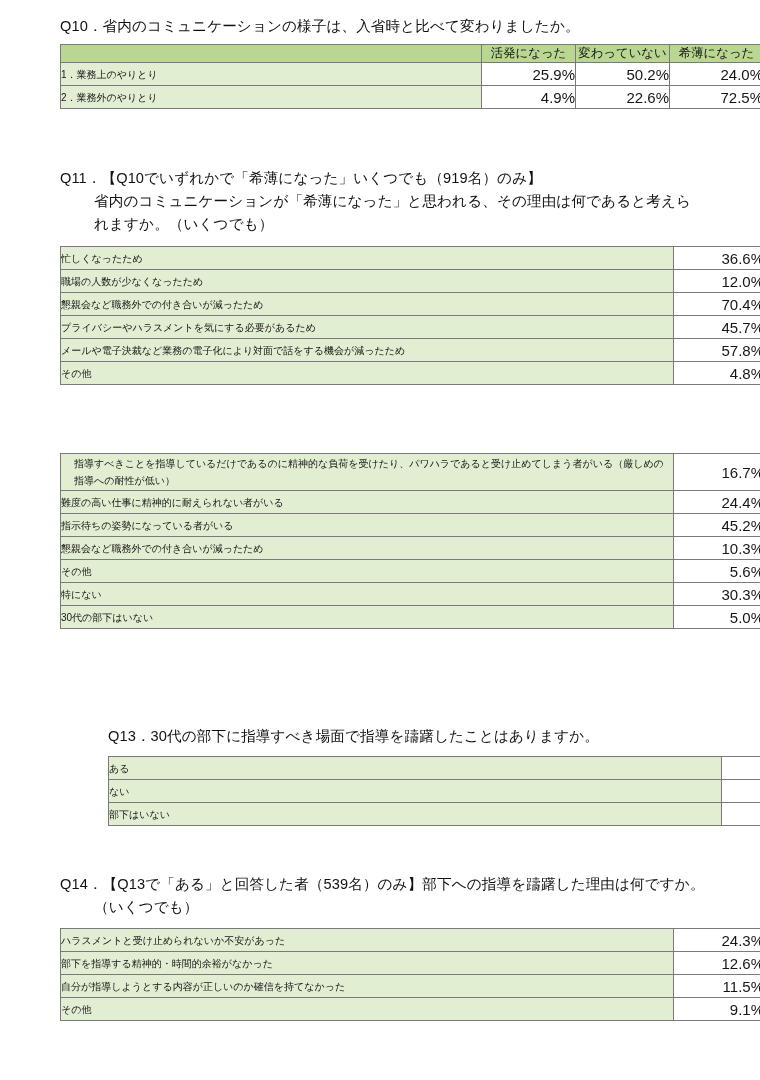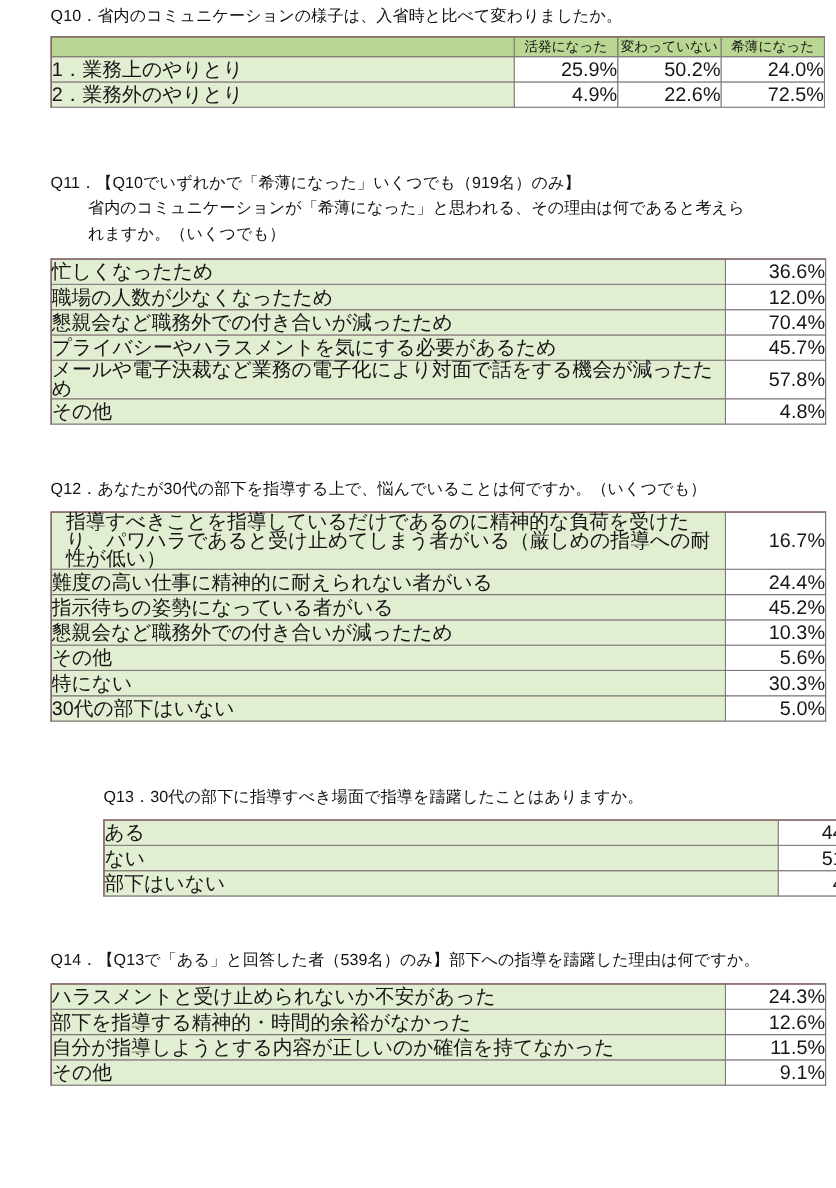--- a/index.html
+++ b/index.html
@@ -18,21 +18,21 @@
   .page {
     position: relative;
     width: 760px;
     height: 1080px;
     overflow: hidden;
     box-sizing: border-box;
     padding: 0 12px 0 44px;
   }
 
   
-  .qblock { position: absolute; left: 46px; width: 700px; }
+  .qblock { position: absolute; left: 60px; width: 700px; margin-top: 11px; }
 
   .qhead {
     font-size: 14.6px;
     line-height: 23px;
     color: #111111;
     letter-spacing: 0.1px;
     white-space: pre-wrap;
     margin: 0 0 6px 0;
   }
   .qhead .cont { display: block; padding-left: 34px; }
@@ -45,30 +45,30 @@
     border: 1.5px solid #6f6f6f;
     background: #7f1d1d;
   }
   table.survey td, table.survey th {
     border: 1px solid #7a7a7a;
     padding: 0;
     vertical-align: middle;
   }
   .lbl {
     background: #e2eed2;
-    font-size: 18px;
+    font-size: 10px;
     line-height: 17px;
     color: #161616;
     padding: 4px 6px 4px 7px;
     text-align: left;
     font-weight: normal;
   }
   .val {
     background: #ffffff;
-    font-size: 18px;
+    font-size: 15px;
     color: #161616;
     text-align: right;
     padding: 4px 9px 4px 4px;
     white-space: nowrap;
   }
   .hdr {
     background: #b9d692;
     font-size: 12.4px;
     line-height: 17px;
     color: #141414;
@@ -155,21 +155,20 @@
           </tr>
         <tr class="datarow">
             <td class="lbl">その他</td>
             <td class="val">4.8%</td>
           </tr>
       </tbody>
     </table>
   </section>
 
   <section class="qblock" style="top:434px;">
-    <p class="qhead">Q12．あなたが30代の部下を指導する上で、悩んでいることは何ですか。（いくつでも）</p>
     <table class="survey" style="margin-top:8px;">
       <colgroup>
           <col class="c-label">
           <col class="c-value">
         </colgroup>
       <tbody>
         <tr class="tall">
             <td class="lbl">指導すべきことを指導しているだけであるのに精神的な負荷を受けたり、パワハラであると受け止めてしまう者がいる（厳しめの指導への耐性が低い）</td>
             <td class="val">16.7%</td>
           </tr>
@@ -219,21 +218,21 @@
           </tr>
         <tr class="datarow">
             <td class="lbl">部下はいない</td>
             <td class="val">4.5%</td>
           </tr>
       </tbody>
     </table>
   </section>
 
   <section class="qblock" style="top:862px;">
-    <p class="qhead"><span>Q14．【Q13で「ある」と回答した者（539名）のみ】部下への指導を躊躇した理由は何ですか。</span></p>
+    <p class="qhead"><span>Q14．【Q13で「ある」と回答した者（539名）のみ】部下への指導を躊躇した理由は何ですか。</span><span class="cont">（いくつでも）</span></p>
     <table class="survey" style="margin-top:9px;padding-left:35px;">
       <colgroup>
           <col class="c-label">
           <col class="c-value">
         </colgroup>
       <tbody>
         <tr class="datarow">
             <td class="lbl">ハラスメントと受け止められないか不安があった</td>
             <td class="val">24.3%</td>
           </tr>

